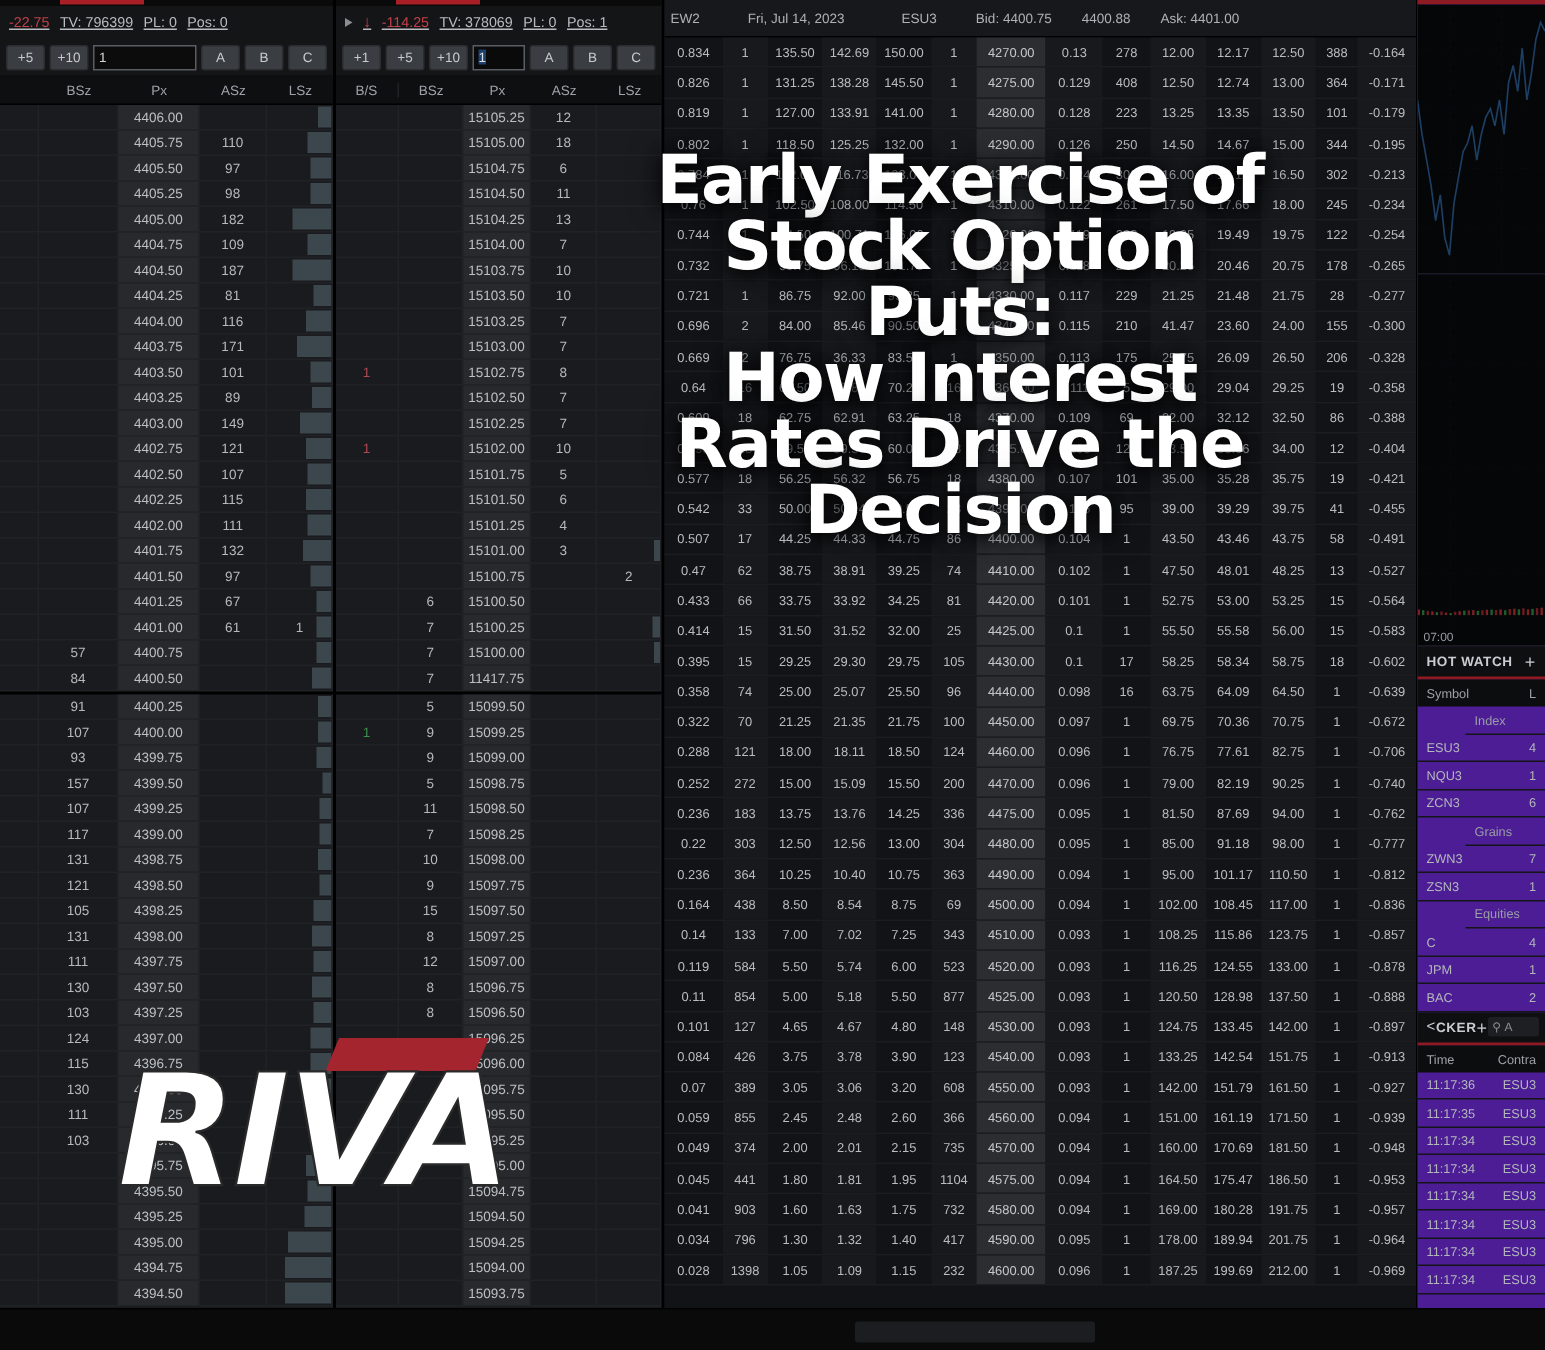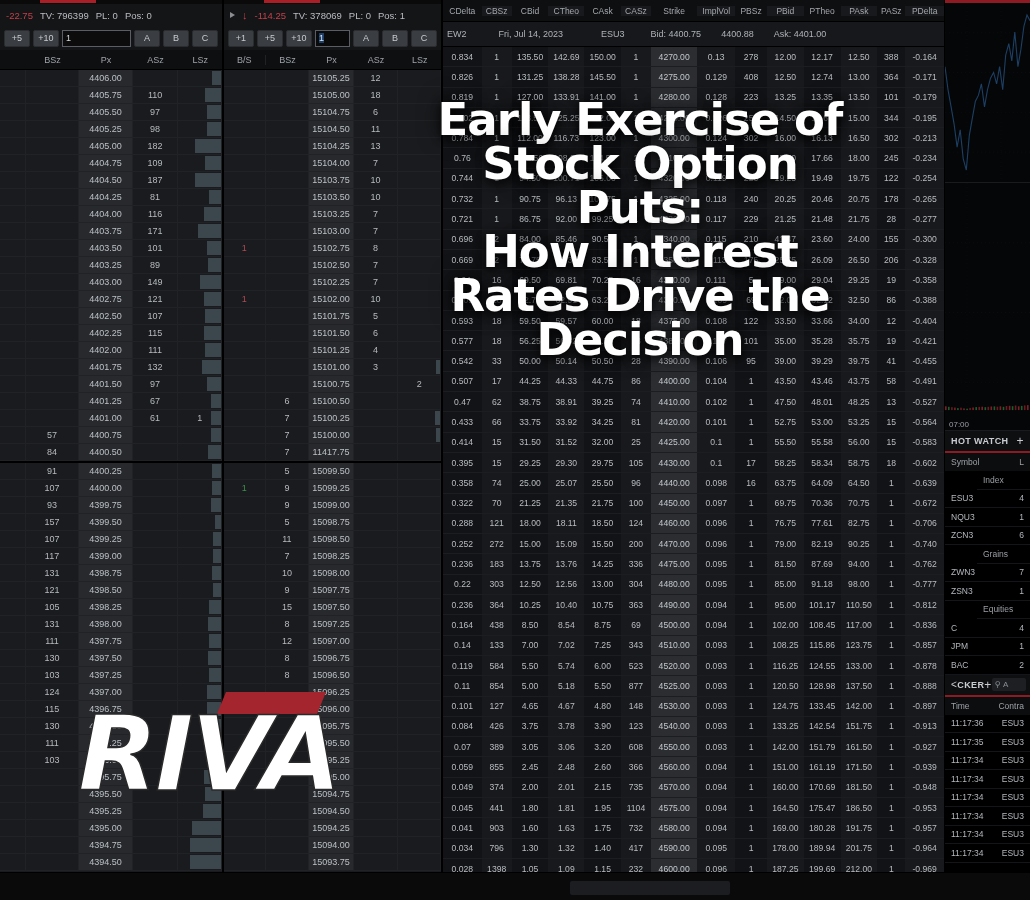--- a/index.html
+++ b/index.html
@@ -33,20 +33,21 @@
   }
   .lad-topbar .redmark {
     position: absolute; left: 40px; top: 0; width: 56px; height: 3px;
     background: #a81f28;
   }
   .lad-status {
     height: 22px; background: #141517;
     display: flex; align-items: center; gap: 7px;
     padding: 0 6px; font-size: 9.5px; color: #b9bcc1;
     white-space: nowrap;
+    text-decoration: underline;
   }
   .lad-status .neg { color: #c2404a; }
   .lad-status .tri {
     width: 0; height: 0; border-left: 5px solid #8a8d92;
     border-top: 3.5px solid transparent; border-bottom: 3.5px solid transparent;
   }
   .lad-status .arrow { color: #c2404a; font-size: 11px; line-height: 1; }
 
   .lad-btns {
     height: 24px; display: flex; align-items: center;
@@ -154,21 +155,21 @@
   .w-pbsz   { width: 33px; }
   .w-pbid   { width: 38px; background:#18191c; }
   .w-ptheo  { width: 38px; }
   .w-pask   { width: 38px; background:#18191c; }
   .w-pasz   { width: 29px; }
   .w-pdelta { width: 40px; background:#18191c; }
 
   
   #right {
     position: absolute; left: 945px; top: 0; width: 85px; bottom: 28px;
-    background: #000000; overflow: hidden;
+    background: #4c1d95; overflow: hidden;
     display: flex; flex-direction: column;
   }
   .chart-pane {
     position: relative; background: #050608; overflow: hidden;
   }
   #chartA { height: 180px; border-bottom: 1px solid #1a1b1f; }
   #chartB { height: 248px; border-bottom: 1px solid #1a1b1f; position: relative; }
   .chart-pane svg { display: block; width: 100%; height: 100%; }
   .chart-time {
     position: absolute; left: 4px; bottom: 1px;
@@ -1202,36 +1203,20 @@
           <div class="c-px">15093.75</div>
           <div class="c-as"></div>
           <div class="c-lsz">
             <span style="position: relative; z-index: 2;"></span>
           </div>
         </div>
       </div>
   </div>
 
   <div id="chain">
-    <div class="ch-head" id="chain-head">
-        <div class="w-cdelta">CDelta</div>
-        <div class="w-cbsz">CBSz</div>
-        <div class="w-cbid">CBid</div>
-        <div class="w-ctheo">CTheo</div>
-        <div class="w-cask">CAsk</div>
-        <div class="w-casz">CASz</div>
-        <div class="w-strike">Strike</div>
-        <div class="w-iv">ImplVol</div>
-        <div class="w-pbsz">PBSz</div>
-        <div class="w-pbid">PBid</div>
-        <div class="w-ptheo">PTheo</div>
-        <div class="w-pask">PAsk</div>
-        <div class="w-pasz">PASz</div>
-        <div class="w-pdelta">PDelta</div>
-      </div>
     <div class="ch-info">
       <span>EW2</span>
       <span style="padding-left:28px">Fri, Jul 14, 2023</span>
       <span style="padding-left:34px">ESU3</span>
       <span style="padding-left:22px">Bid: 4400.75</span>
       <span style="padding-left:16px">4400.88</span>
       <span style="padding-left:16px">Ask: 4401.00</span>
     </div>
     <div id="chain-body">
         <div class="ch-row">

